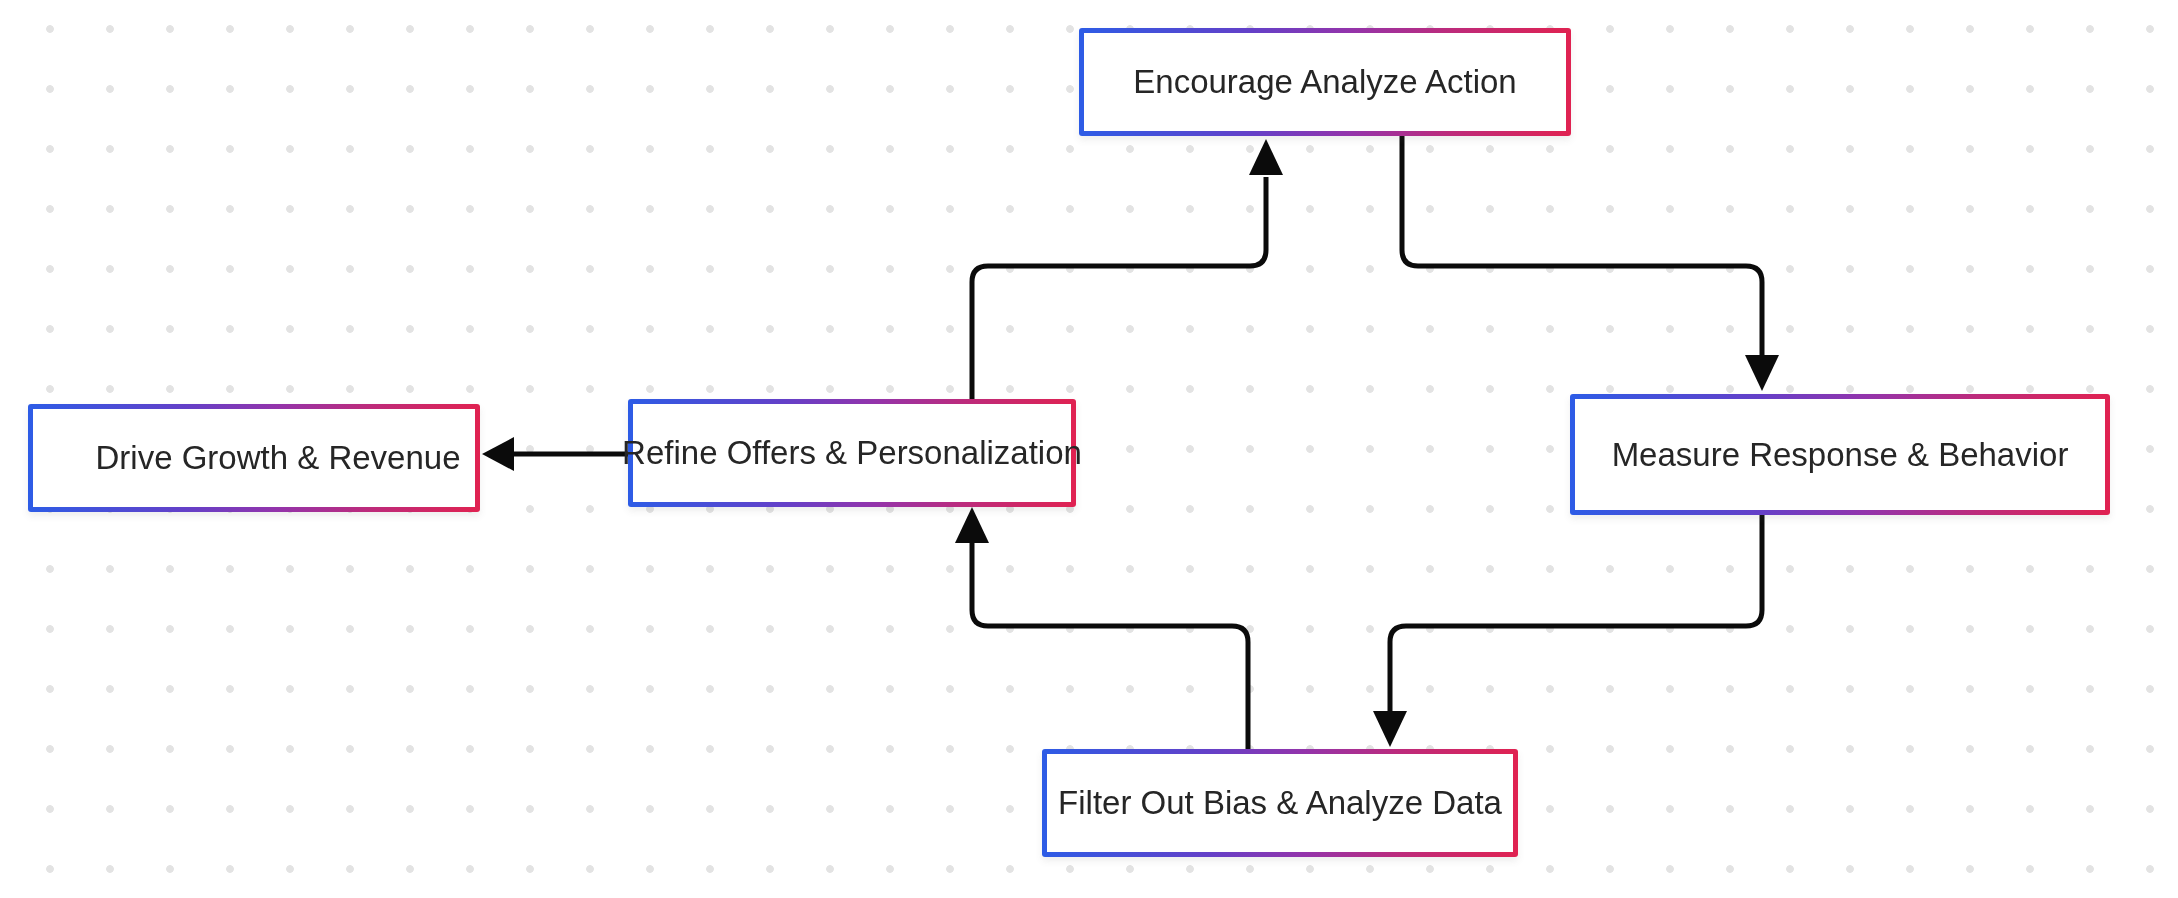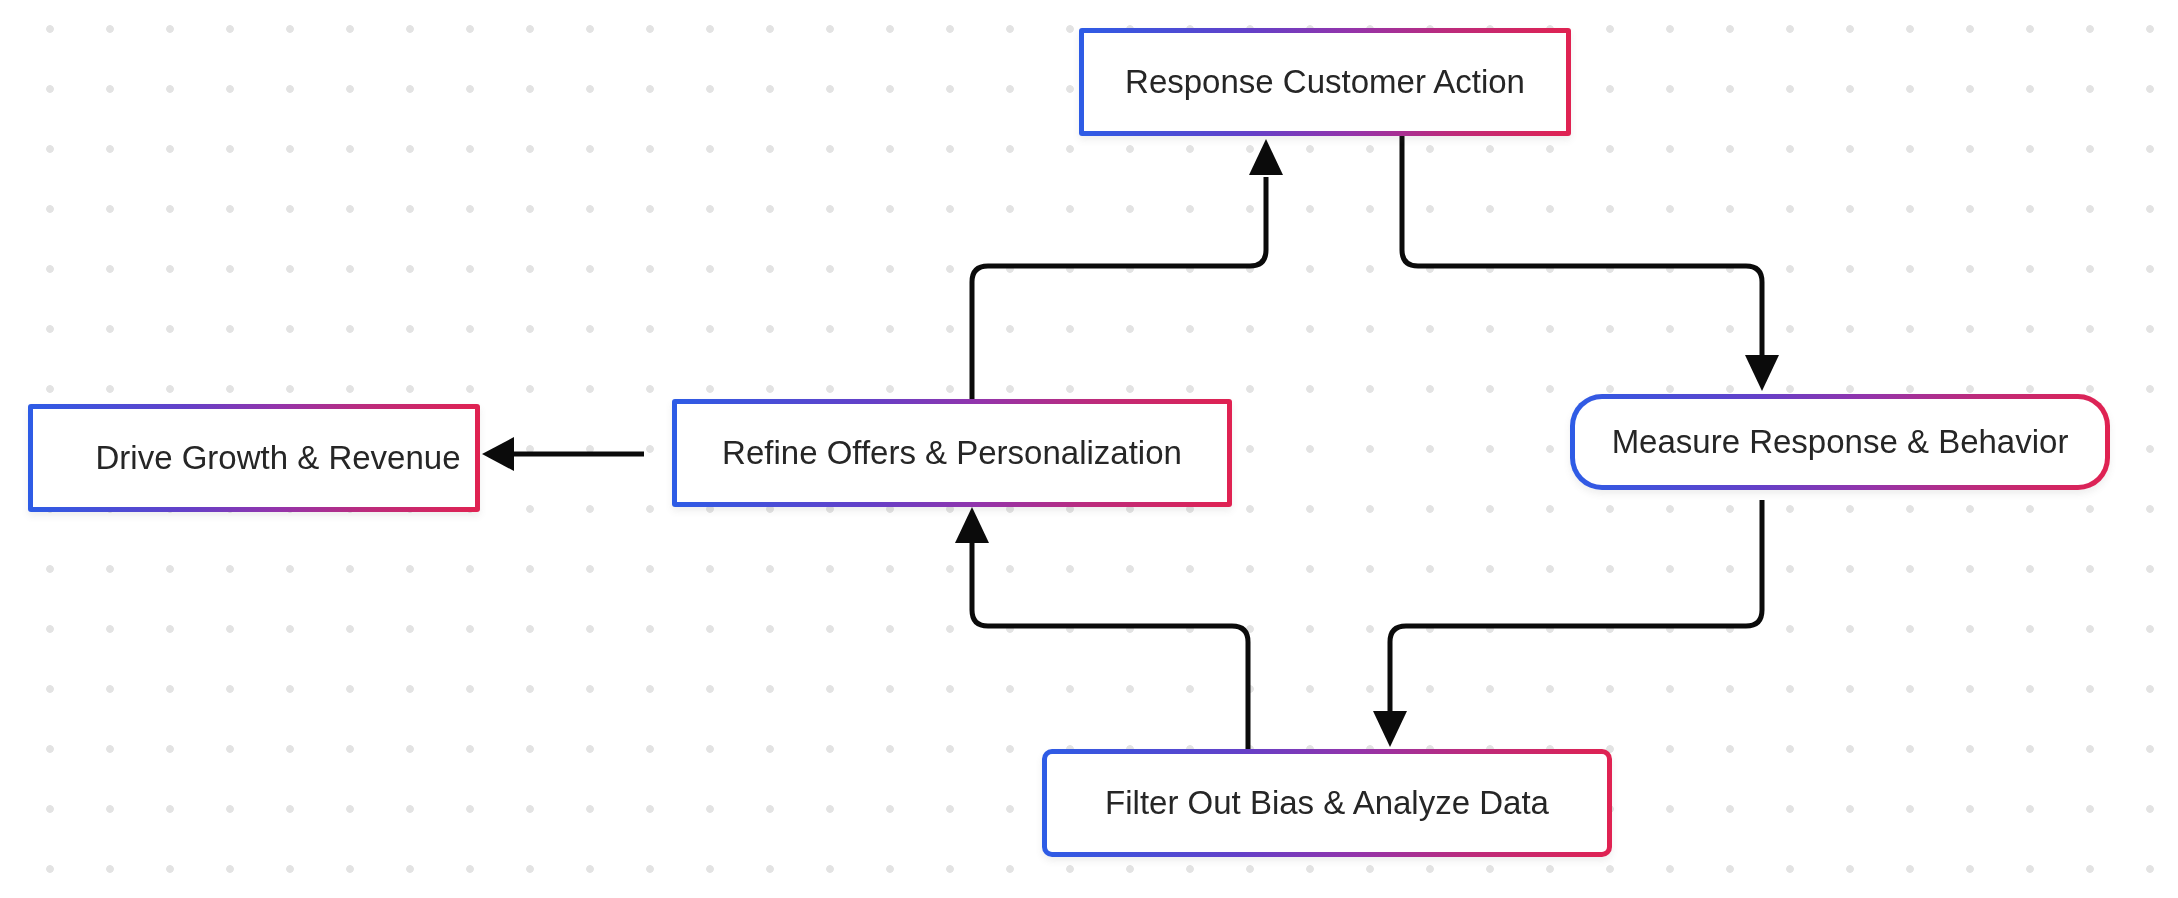--- a/index.html
+++ b/index.html
@@ -86,32 +86,32 @@
       <polygon points="972,507 955,543 989,543"></polygon>
     </g>
 
     <g>
       <path d="M 644 454 L 514 454"></path>
       <polygon points="482,454 514,437 514,471"></polygon>
     </g>
   </svg>
 
   <div class="node" style="left:1079px; top:28px; width:492px; height:108px;">
-    <span class="node-label">Response Customer Action</span>
+    <span class="node-label">Encourage Analyze Action</span>
   </div>
 
-  <div class="node" style="left:1570px; top:394px; width:540px; height:96px;border-radius:32px;">
+  <div class="node" style="left:1570px; top:394px; width:540px; height:121px;">
     <span class="node-label">Measure Response &amp; Behavior</span>
   </div>
 
-  <div class="node" style="left:1042px; top:749px; width:570px; height:108px;border-radius:10px;">
+  <div class="node" style="left:1042px; top:749px; width:476px; height:108px;">
     <span class="node-label">Filter Out Bias &amp; Analyze Data</span>
   </div>
 
-  <div class="node" style="left:672px; top:399px; width:560px; height:108px;">
+  <div class="node" style="left:628px; top:399px; width:448px; height:108px;">
     <span class="node-label">Refine Offers &amp; Personalization</span>
   </div>
 
   <div class="node" style="left:28px; top:404px; width:452px; height:108px;padding-left:48px;">
     <span class="node-label">Drive Growth &amp; Revenue</span>
   </div>
 
 </div>
 
 </body></html>

